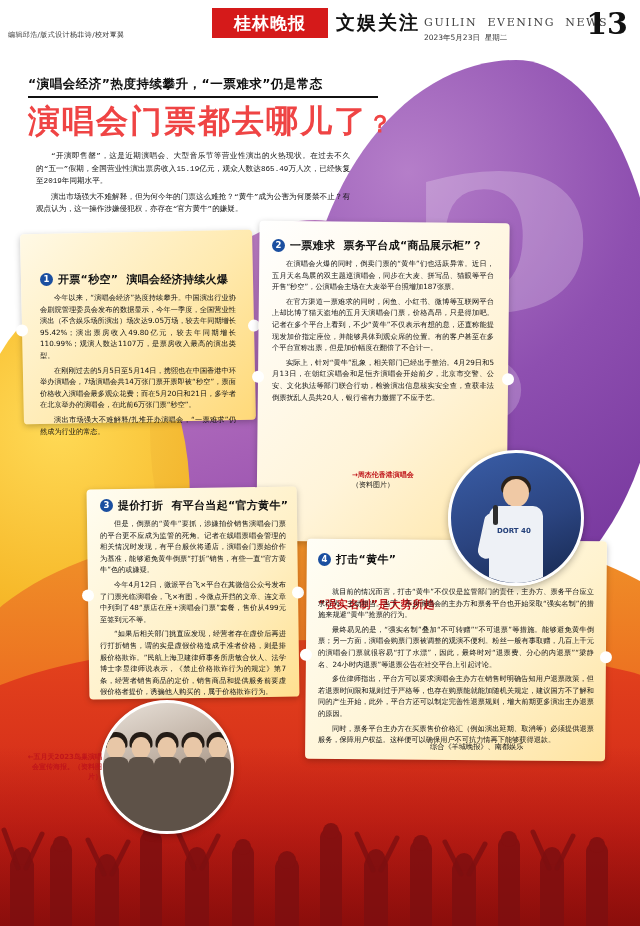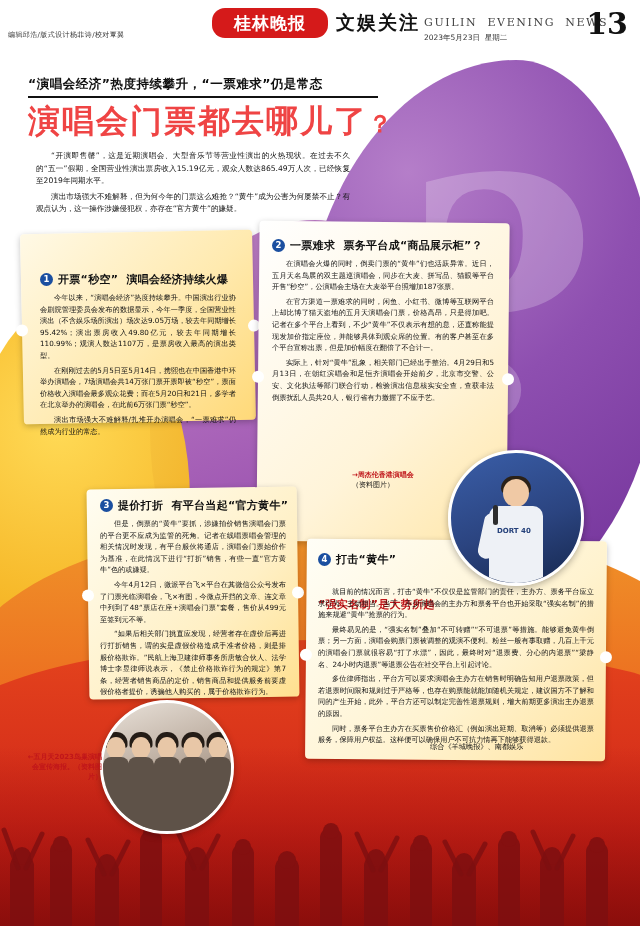--- a/index.html
+++ b/index.html
@@ -52,21 +52,21 @@
     opacity:.95;
   }
 
   
   .masthead{position:absolute;left:0;top:0;width:640px;height:56px;background:#fff;z-index:5;}
   .mast-credit{
     position:absolute;left:8px;top:30px;font-size:7px;color:#333;letter-spacing:.4px;
   }
   .logo-box{
     position:absolute;left:212px;top:8px;width:116px;height:30px;background:#d51a1a;
-    border-radius:13px;display:flex;align-items:center;justify-content:center;
+    border-radius:0;display:flex;align-items:center;justify-content:center;
   }
   .logo-box span{color:#fff;font-size:17px;font-weight:bold;letter-spacing:1px;
     font-family:"DejaVu Serif","Liberation Serif",serif;}
   .mast-section{
     position:absolute;left:336px;top:10px;font-size:19px;font-weight:bold;color:#111;letter-spacing:2px;
   }
   .mast-en{
     position:absolute;left:424px;top:16px;font-size:11px;color:#444;letter-spacing:1.6px;
     font-family:"DejaVu Serif","Liberation Serif",serif;
   }
@@ -88,21 +88,21 @@
     font-size:32px;font-weight:bold;color:#ef4444;letter-spacing:2px;
     font-family:Liberation Serif, serif;
   }
   .headline .qm{font-size:24px;}
 
   
   .lead{
     position:absolute;left:36px;top:150px;width:330px;z-index:6;
     font-size:7.6px;line-height:12.5px;color:#111;text-align:justify;
   }
-  .lead p{margin:0 16px 3px 0;text-indent:15px;}
+  .lead p{margin:0 16px 3px 0;text-indent:15px;font-family:Liberation Mono, monospace;}
 
   
   .ticket{
     position:absolute;border-radius:4px;
     box-shadow:0 2px 6px rgba(0,0,0,.25);
     z-index:7;
   }
   .ticket .notch{
     position:absolute;width:12px;height:12px;background:#fff;border-radius:50%;
   }
@@ -290,21 +290,21 @@
 
   <div class="ticket t3">
     <div class="notch" style="left:-6px;top:100px;"></div>
     <div class="notch" style="right:-6px;top:100px;"></div>
   </div>
   <div class="sec-head" style="left:100px;top:498px;z-index:8;">
     <div class="num" data-bind="sections.2.num">3</div>
     <div class="sec-title" data-bind="sections.2.title">提价打折  有平台当起“官方黄牛”</div>
   </div>
   <div class="col" style="left:100px;top:518px;width:186px;z-index:8;">
-    <p data-bind="sections.2.paragraphs.0">但是，倒票的“黄牛”要抓，涉嫌拍价销售演唱会门票的平台更不应成为监管的死角。记者在线唱票唱会管理的相关情况时发现，有平台服伙将通店，演唱会门票始价作为基准，在此情况下进行“打折”销售，有些一直“官方黄牛”色的或嫌疑。</p>
+    <p data-bind="sections.2.paragraphs.0">但是，倒票的“黄牛”要抓，涉嫌拍价销售演唱会门票的平台更不应成为监管的死角。记者在线唱票唱会管理的相关情况时发现，有平台服伙将通店，演唱会门票始价作为基准，能够避免黄牛倒票“打折”销售，有些一直“官方黄牛”色的或嫌疑。</p>
     <p data-bind="sections.2.paragraphs.1">今年4月12日，微派平台飞×平台在其微信公众号发布了门票光临演唱会，飞×有图，今微点开挡的文章、连文章中列到了48“票店在座+演唱会门票”套餐，售价从499元至签到元不等。</p>
     <p data-bind="sections.2.paragraphs.2">“如果后相关部门挑直应发现，经营者存在虚价后再进行打折销售，谓的实是虚假价格造成手准者价格，则是排服价格欺诈。”民航上海卫建律师事务所唐敏合伙人、法学博士李昱律师说表示，《禁止价格欺诈行为的规定》第7条，经营者销售商品的定价，销售商品和提供服务前要虚假价格者提价，诱骗他人购买的，属于价格欺诈行为。</p>
   </div>
 
   <div class="ticket t4">
     <div class="notch" style="left:-6px;top:110px;"></div>
     <div class="notch" style="right:-6px;top:110px;"></div>
   </div>
   <div class="sec-head" style="left:318px;top:552px;z-index:8;">
     <div class="num" data-bind="sections.3.num">4</div>

